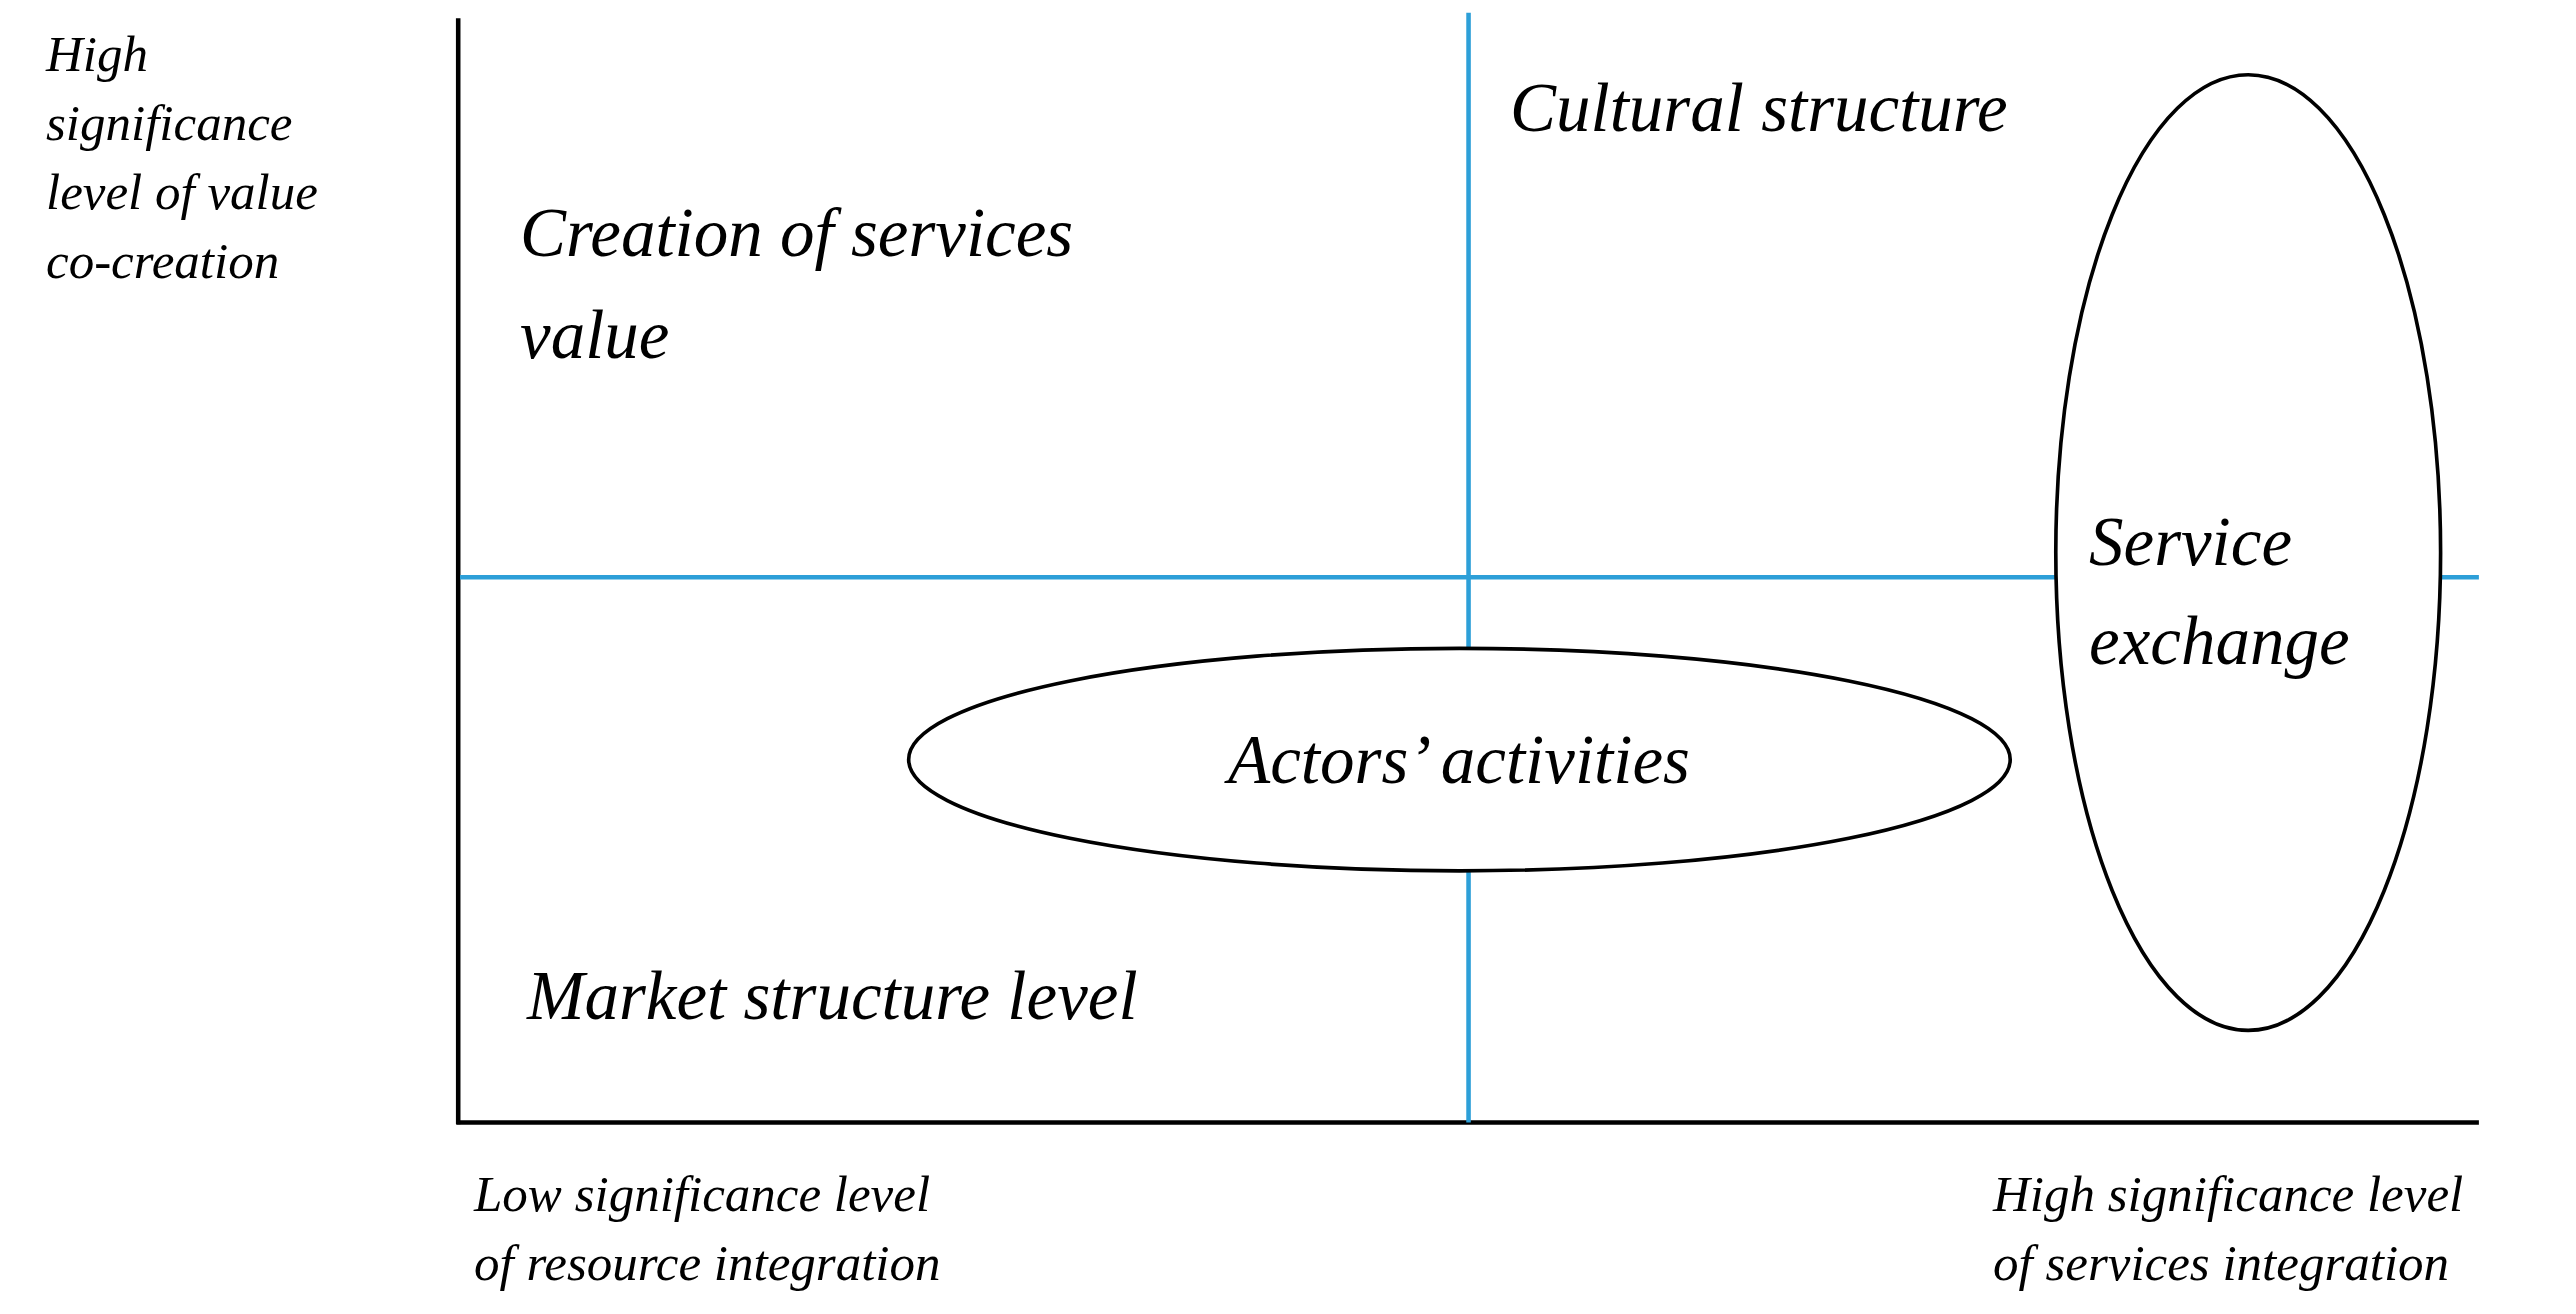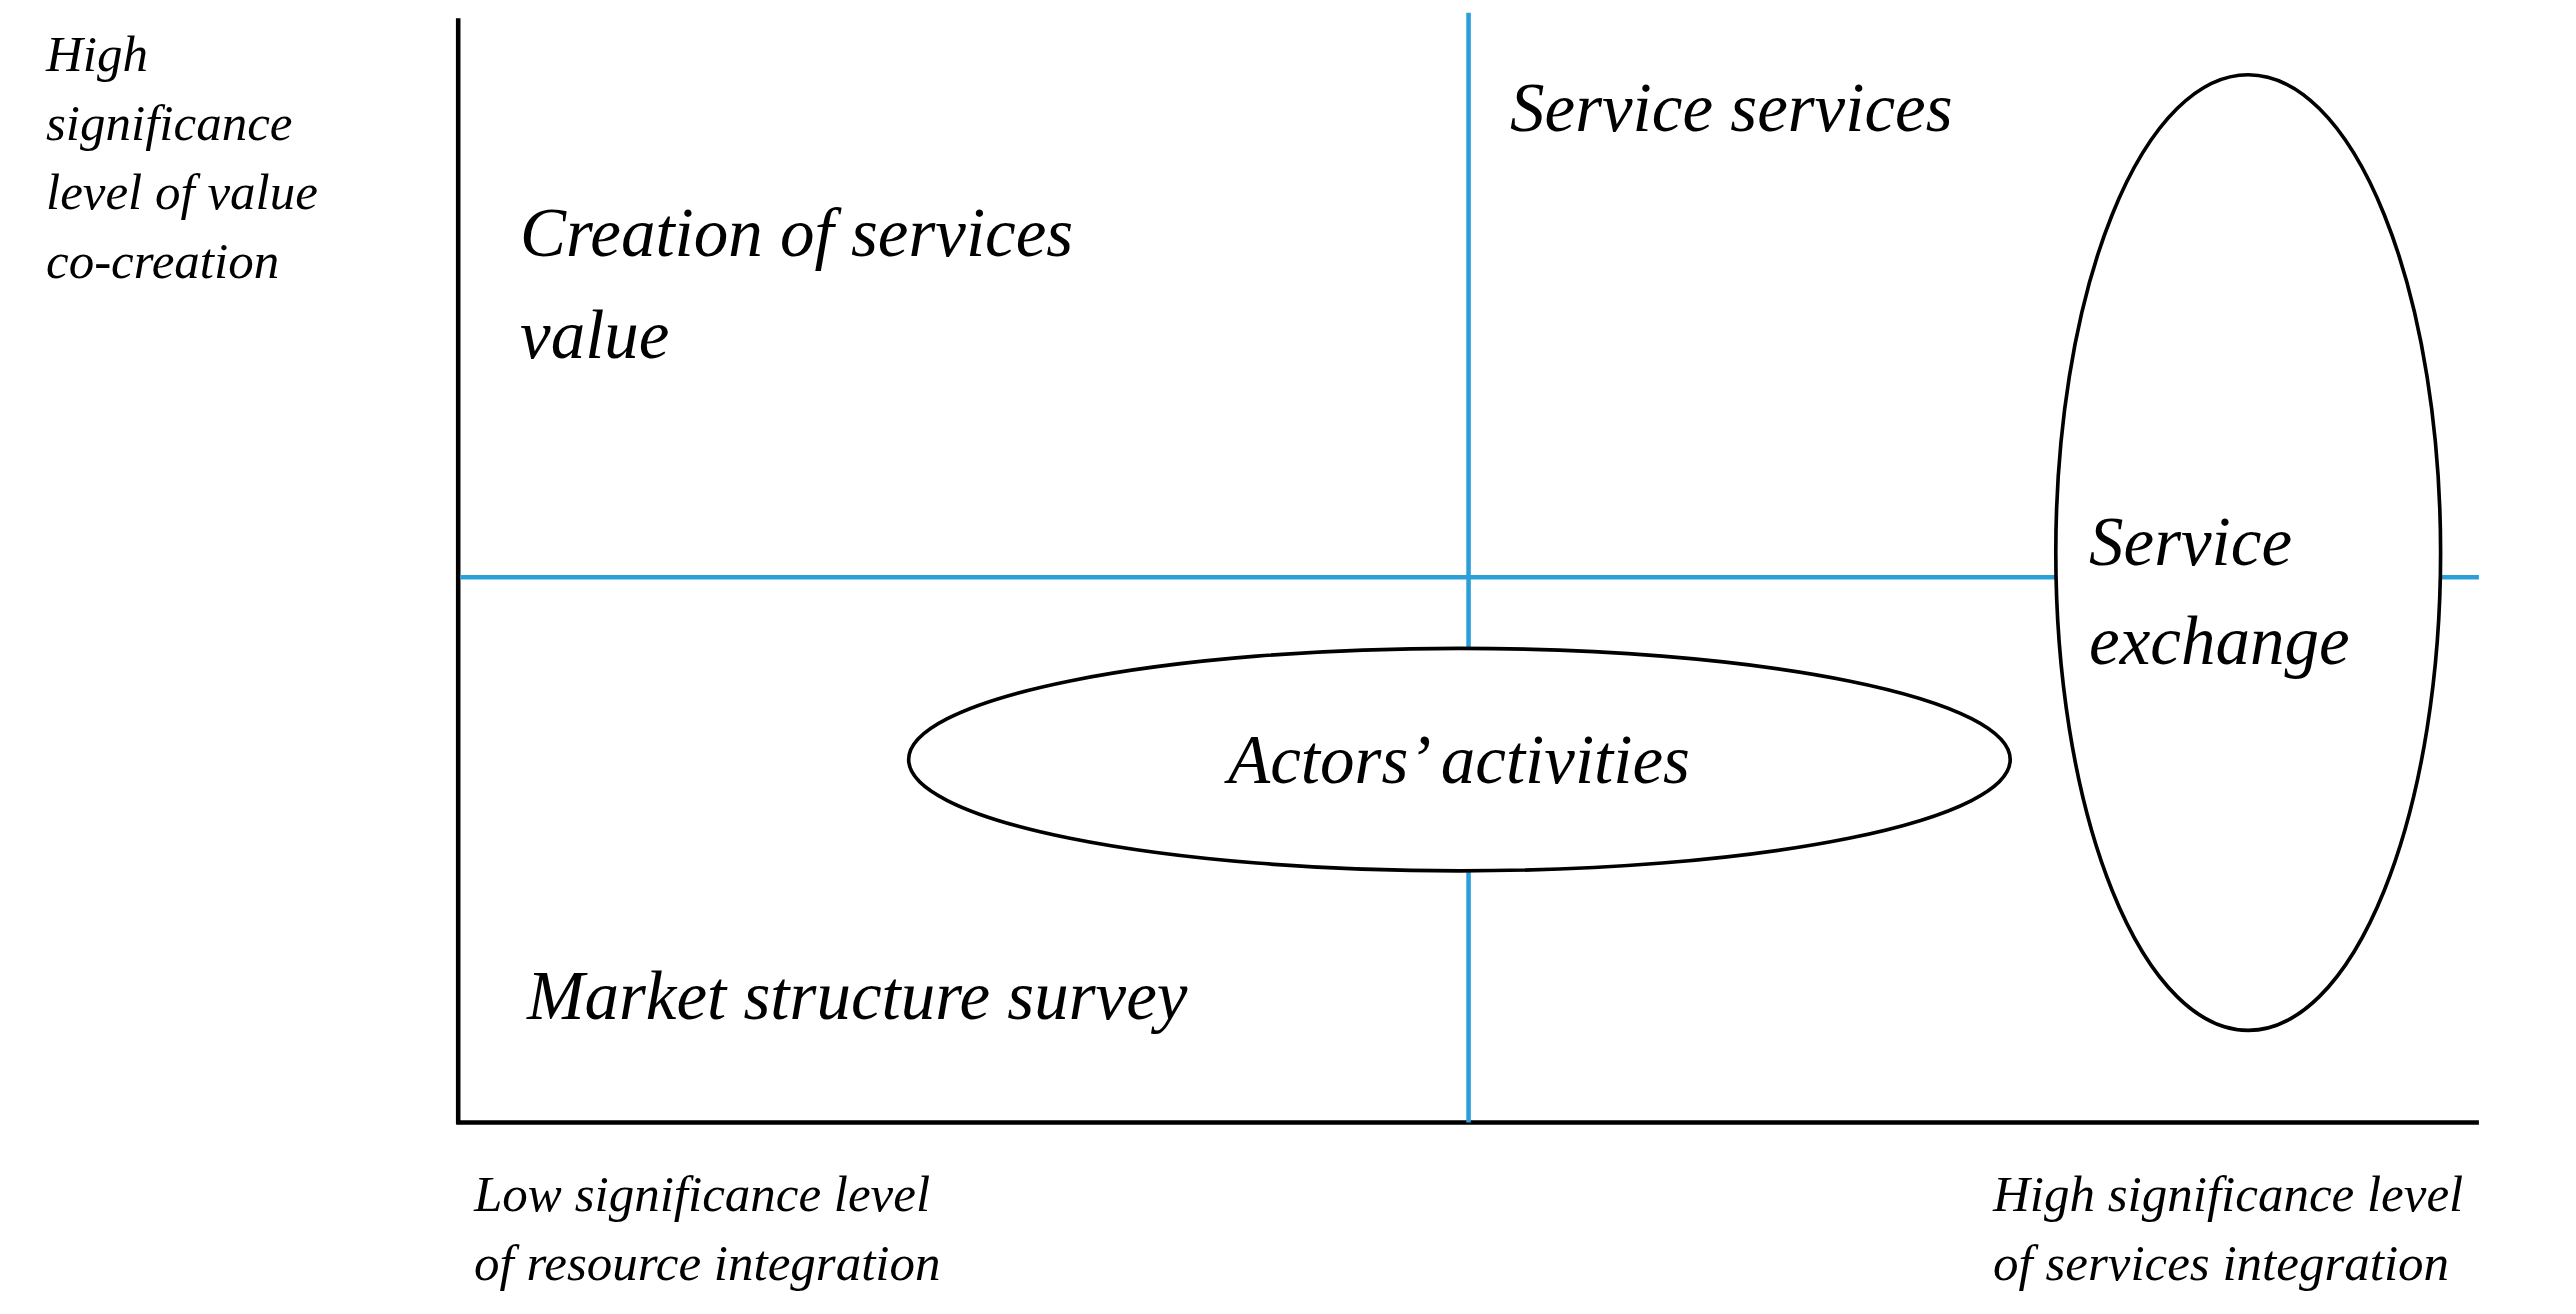--- a/index.html
+++ b/index.html
@@ -62,24 +62,24 @@
 
   <div id="label-x-low" class="label label-small">Low significance level
 of resource integration</div>
 
   <div id="label-x-high" class="label label-small">High significance level
 of services integration</div>
 
   <div id="label-q-top-left" class="label label-large">Creation of services
 value</div>
 
-  <div id="label-cultural" class="label label-large">Service services</div>
+  <div id="label-cultural" class="label label-large">Cultural structure</div>
 
 
-  <div id="label-market" class="label label-large">Market structure survey</div>
+  <div id="label-market" class="label label-large">Market structure level</div>
 
   <div id="label-service" class="label">Service
 exchange</div>
 
   <div id="label-actors" class="label">Actors’ activities</div>
 
 </div>
 
 
 </body></html>

